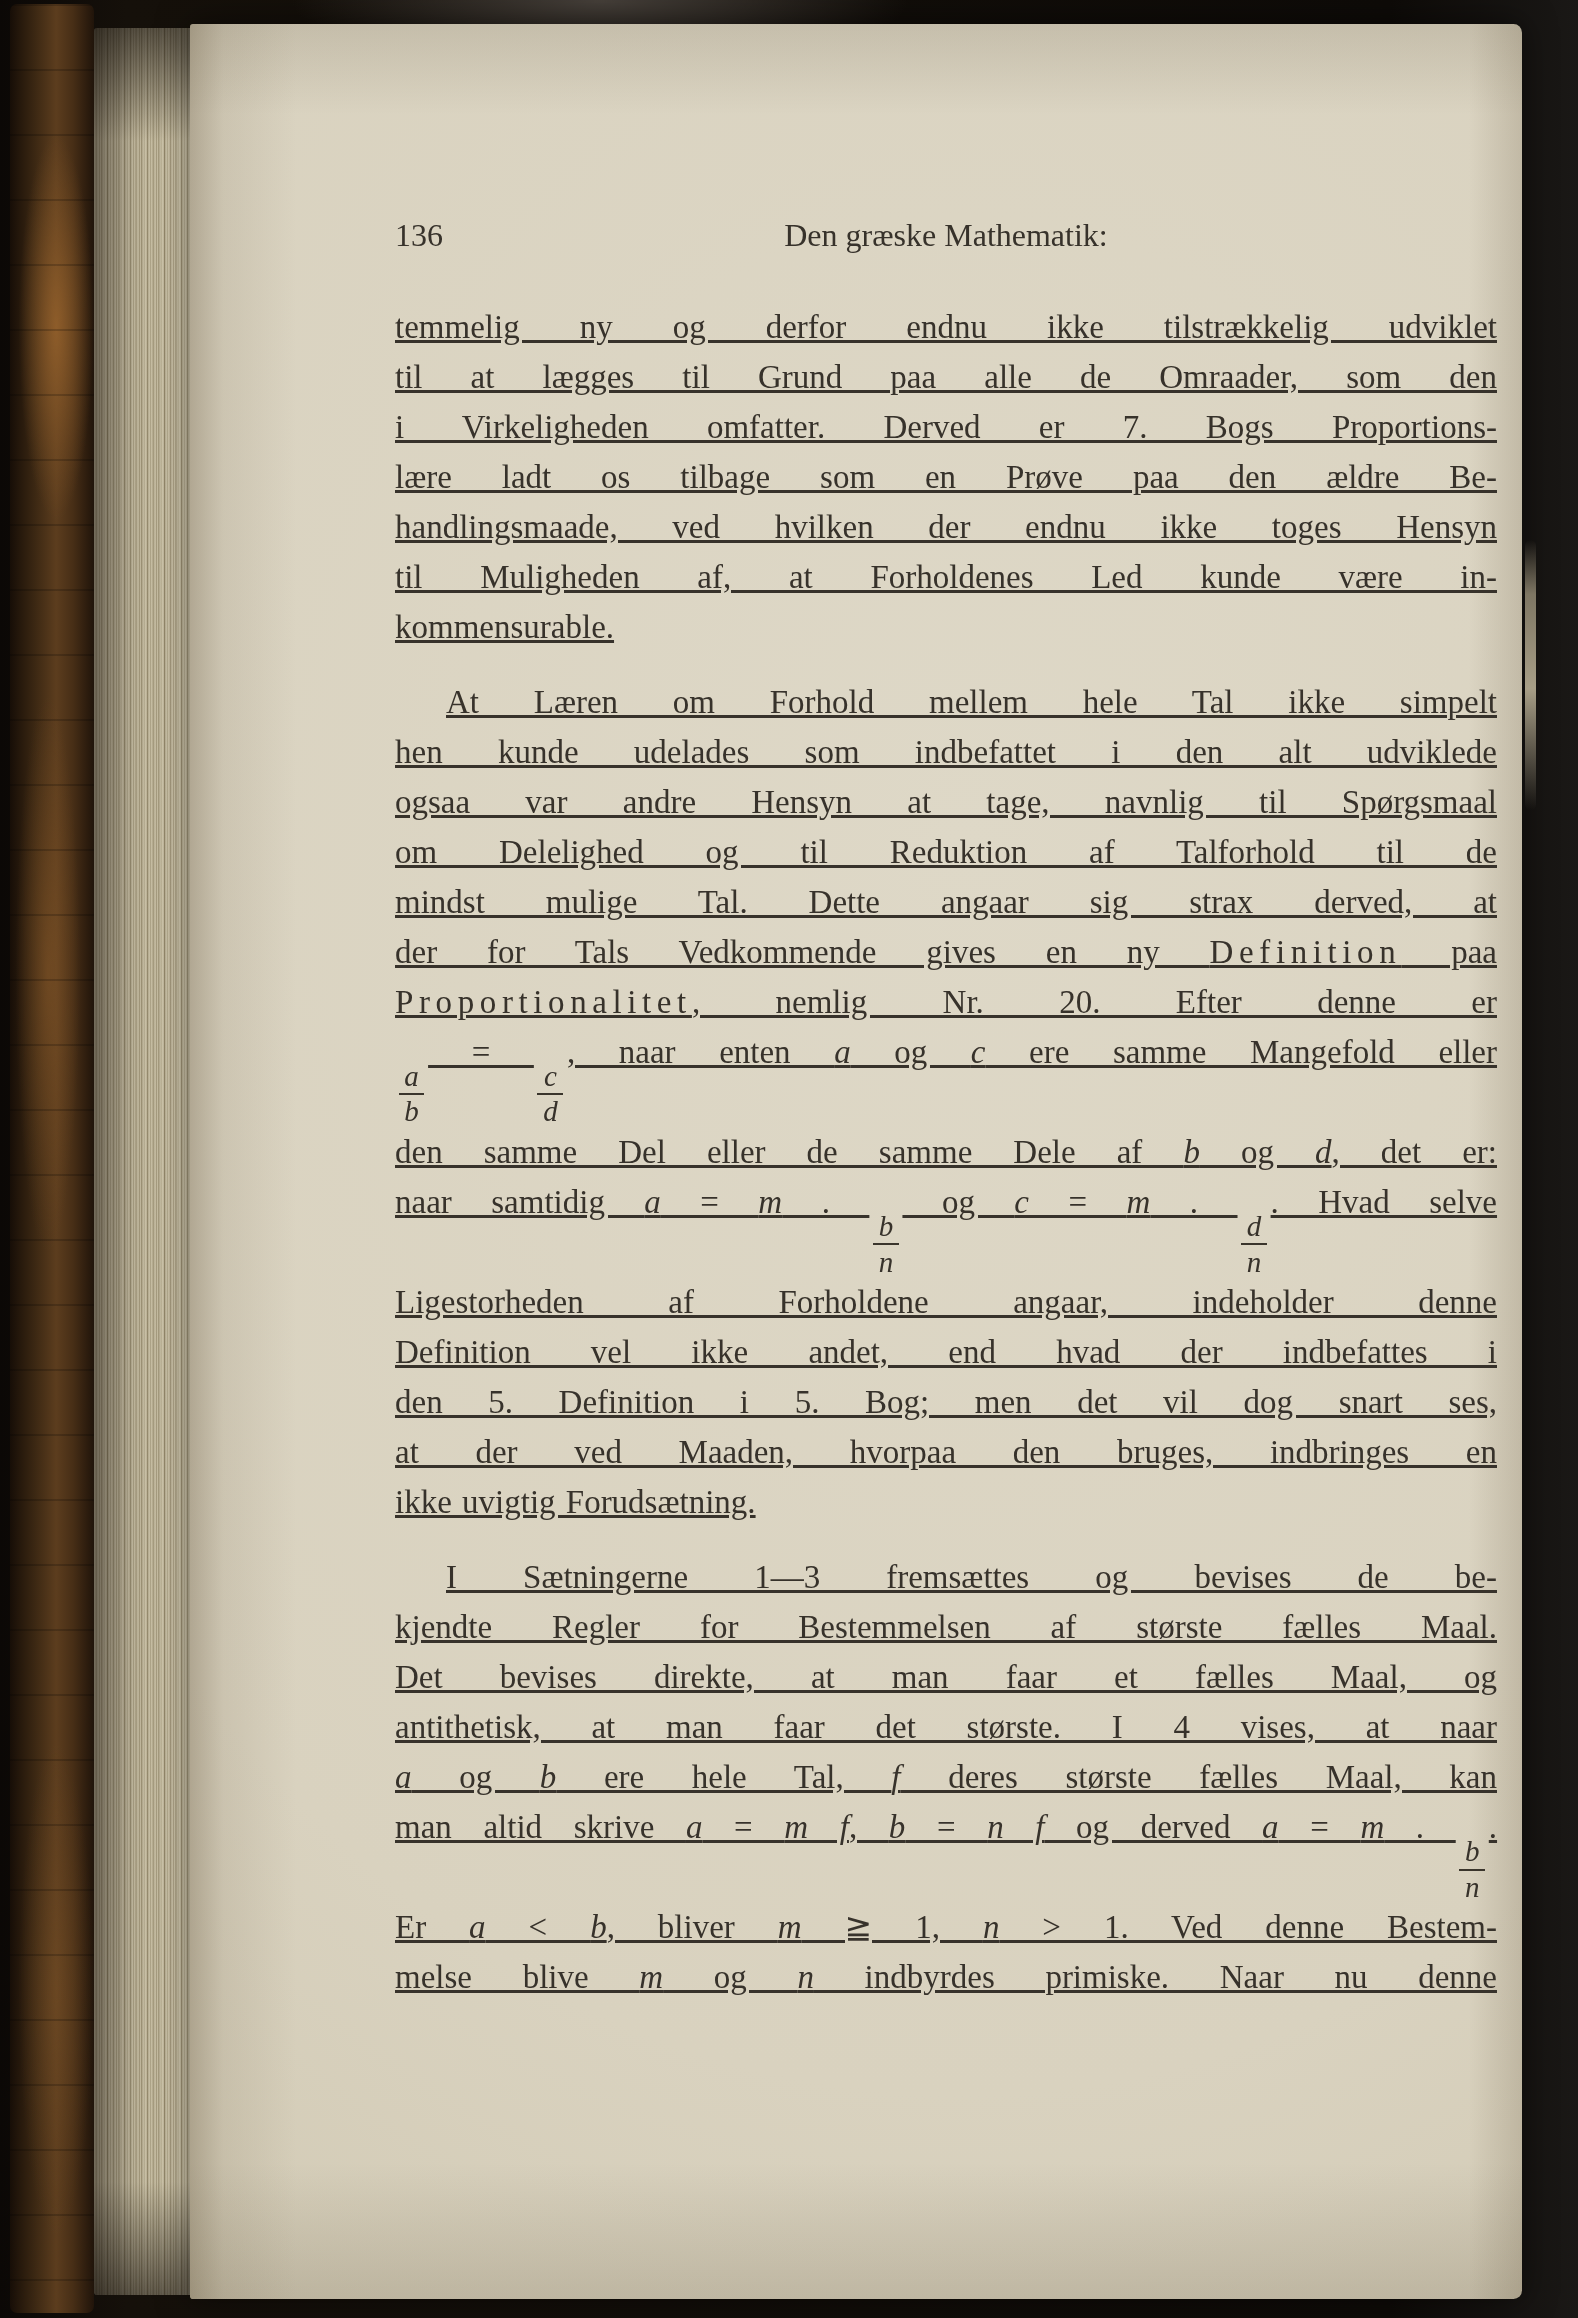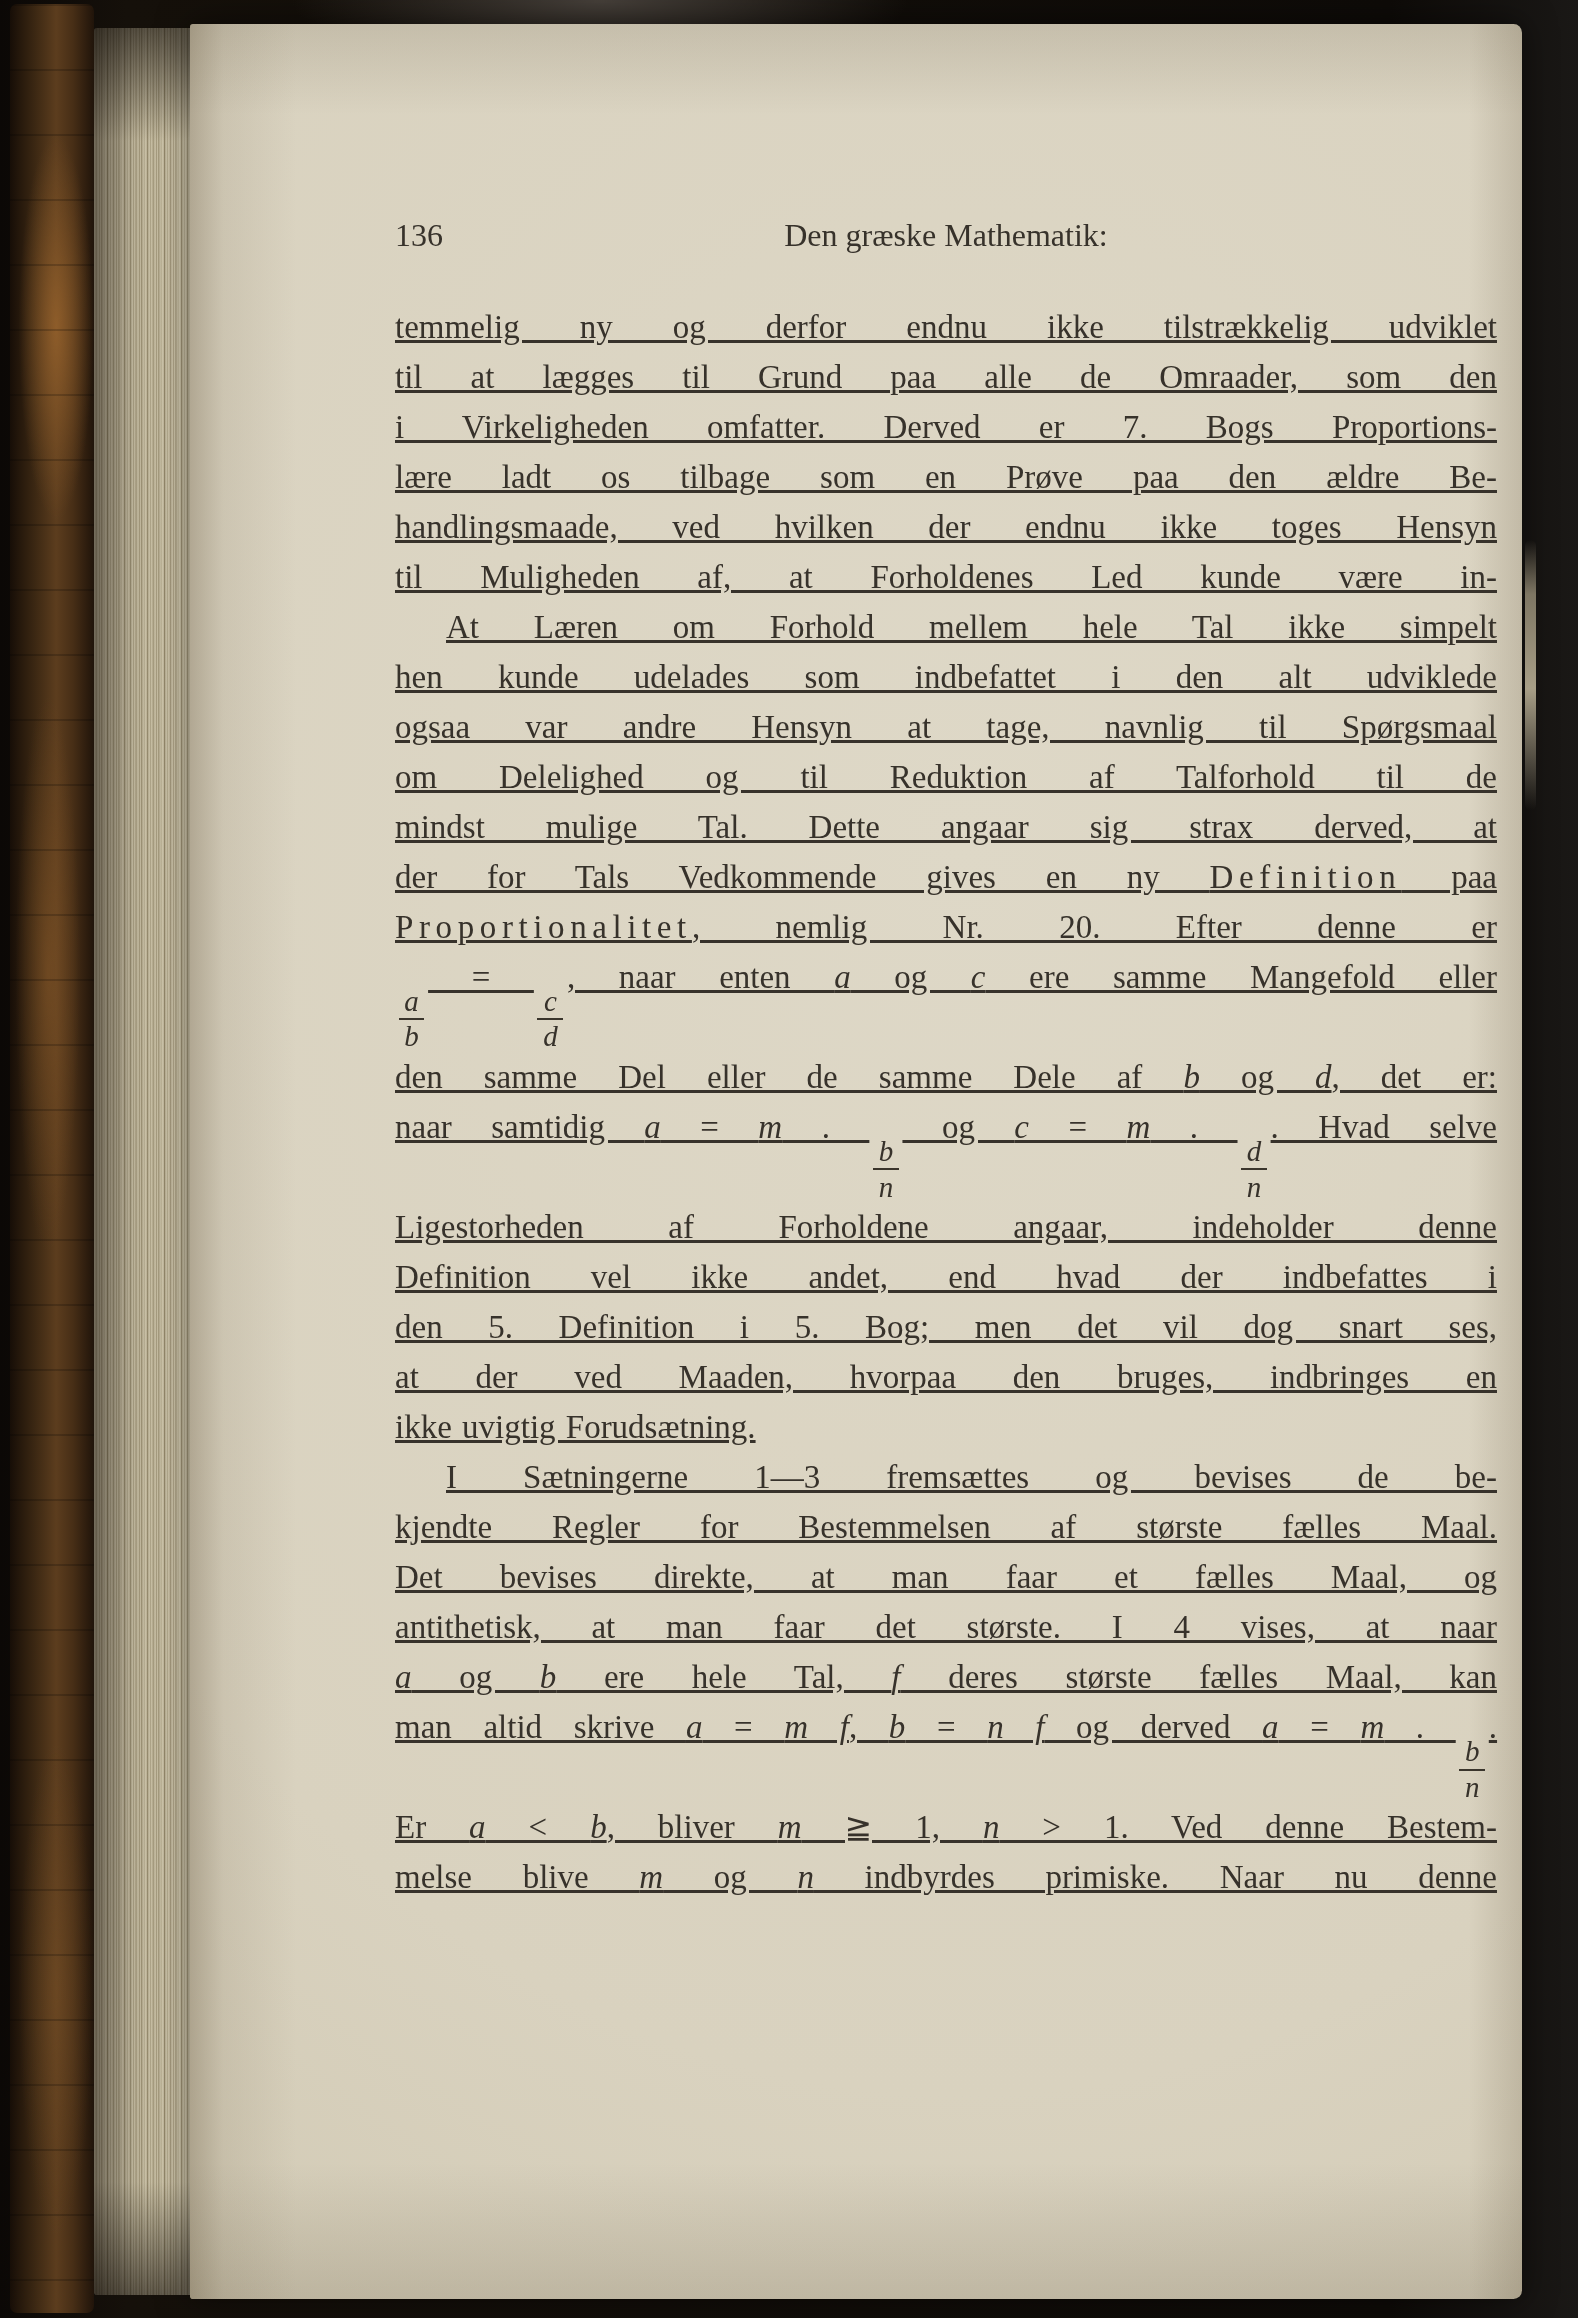--- a/index.html
+++ b/index.html
@@ -45,21 +45,21 @@
   .header{position:absolute;left:205px;top:193px;width:1102px;height:45px;font-size:32px;}
   .pagenum{position:absolute;left:0;top:0;}
   .running-title{display:block;text-align:center;}
   .text-block{
     position:absolute;left:205px;top:278px;width:1102px;
     font-size:33px;line-height:50px;word-spacing:0.06em;
   }
   .para{margin:0;text-decoration:underline;}
   .line{text-align:justify;}
   .line.j{text-align-last:justify;}
-  .line.ind{text-indent:51px;}
+  .line.ind{text-indent:51px;margin-top:25px;}
   .var{font-style:italic;}
   .spaced{letter-spacing:0.17em;}
   .frac{
     display:inline-flex;flex-direction:column;align-items:center;
     vertical-align:-0.78em;line-height:1.02;font-style:italic;
     margin:0 3.6px;font-size:0.88em;
   }
   .frac .fn{padding:0 5.7px 2.1px;}
   .frac .fd{border-top:2.1px solid #3a352c;padding:2.1px 5.7px 0;}
   .right-sliver{
@@ -79,20 +79,21 @@
       <span class="running-title">Den græske Mathematik:</span>
     </div>
     <div class="text-block">
         <div class="para">
           <div class="line j"><span class="run">temmelig ny og derfor endnu ikke tilstrækkelig udviklet</span></div>
           <div class="line j"><span class="run">til at lægges til Grund paa alle de Omraader, som den</span></div>
           <div class="line j"><span class="run">i Virkeligheden omfatter. Derved er 7. Bogs Proportions-</span></div>
           <div class="line j"><span class="run">lære ladt os tilbage som en Prøve paa den ældre Be-</span></div>
           <div class="line j"><span class="run">handlingsmaade, ved hvilken der endnu ikke toges Hensyn</span></div>
           <div class="line j"><span class="run">til Muligheden af, at Forholdenes Led kunde være in-</span></div>
+          <div class="line"><span class="run">kommensurable.</span></div>
         </div>
         <div class="para">
           <div class="line j ind"><span class="run">At Læren om Forhold mellem hele Tal ikke simpelt</span></div>
           <div class="line j"><span class="run">hen kunde udelades som indbefattet i den alt udviklede</span></div>
           <div class="line j"><span class="run">ogsaa var andre Hensyn at tage, navnlig til Spørgsmaal</span></div>
           <div class="line j"><span class="run">om Delelighed og til Reduktion af Talforhold til de</span></div>
           <div class="line j"><span class="run">mindst mulige Tal. Dette angaar sig strax derved, at</span></div>
           <div class="line j"><span class="run">der for Tals Vedkommende gives en ny </span><span class="spaced">Definition</span><span class="run"> paa</span></div>
           <div class="line j"><span class="spaced">Proportionalitet</span><span class="run">, nemlig Nr. 20. Efter denne er</span></div>
           <div class="line j"><span class="frac">

